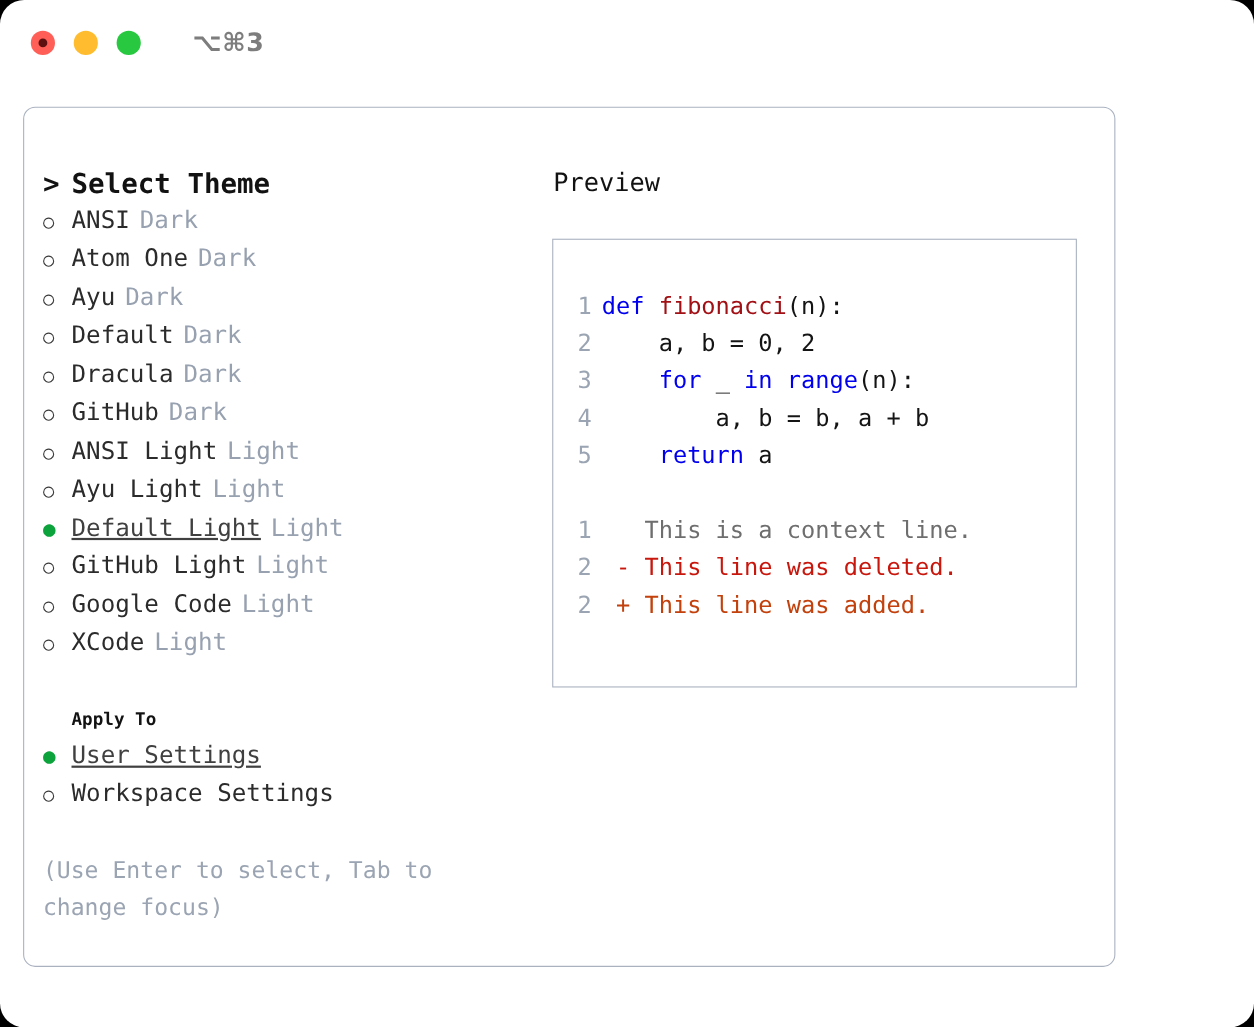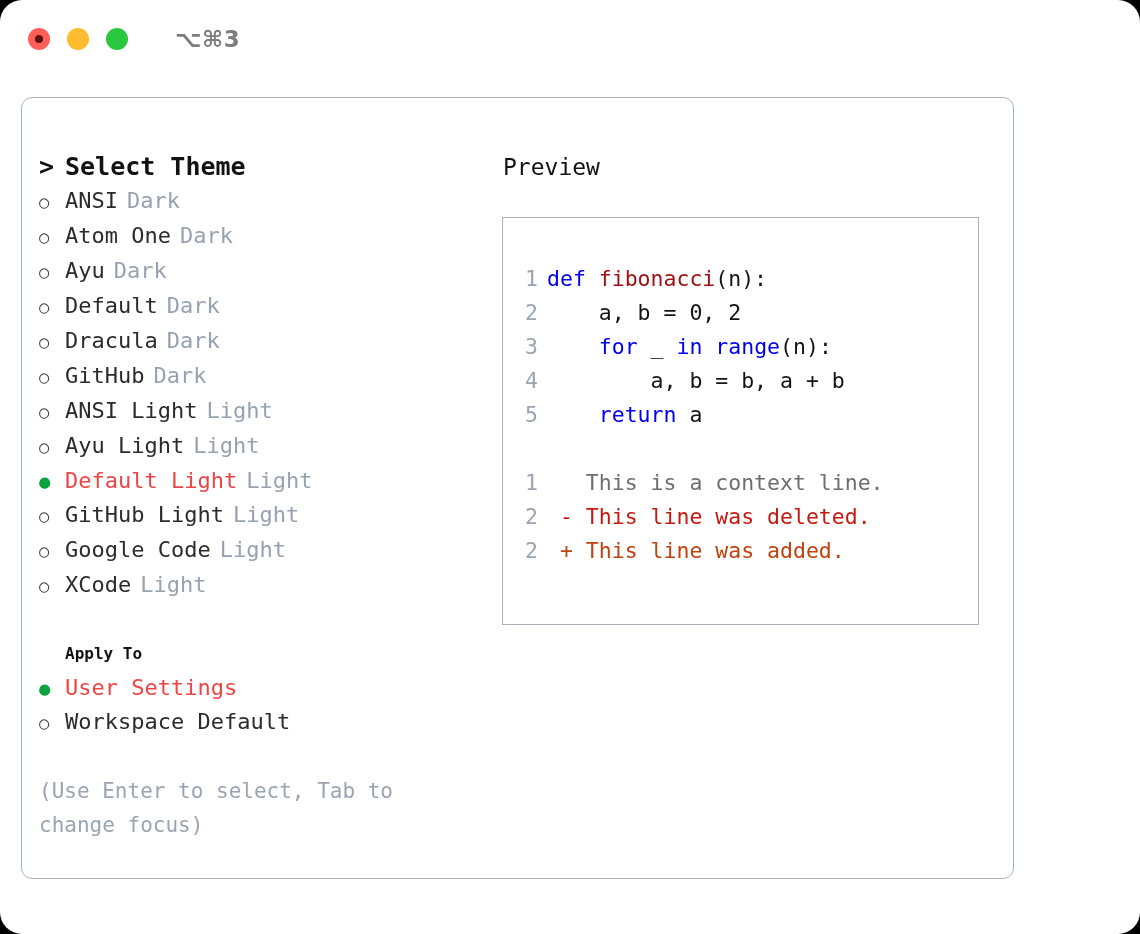--- a/index.html
+++ b/index.html
@@ -124,21 +124,22 @@
     width: 26px;
     flex: none;
     font-size: 17px;
     color: #3a3a3a;
   }
   .marker.on {
     color: #0ca33c;
     font-size: 19px;
   }
   .item-label.sel {
-    color: #ef4444;
+    color: #404040;
+    text-decoration: underline;
   }
   .item-tag {
     color: #97a1b0;
     margin-left: 9px;
   }
 
   .spacer-row { height: 34px; }
 
   .section-header {
     display: flex;
@@ -246,21 +247,21 @@
 
         <div class="spacer-row"></div>
 
         <div class="section-header">
           <span class="header-caret"></span>
           <span>Apply To</span>
         </div>
 
         <div class="list" id="apply-list">
             <div class="list-item"><span class="marker on">●</span><span class="item-label sel">User Settings</span></div>
-            <div class="list-item"><span class="marker">○</span><span class="item-label">Workspace Default</span></div>
+            <div class="list-item"><span class="marker">○</span><span class="item-label">Workspace Settings</span></div>
           </div>
 
         <div class="hint">(Use Enter to select, Tab to
 change focus)</div>
       </div>
 
       <div class="right-col">
         <div class="preview-title">Preview</div>
         <div class="preview-box">
           <div id="code-block">

